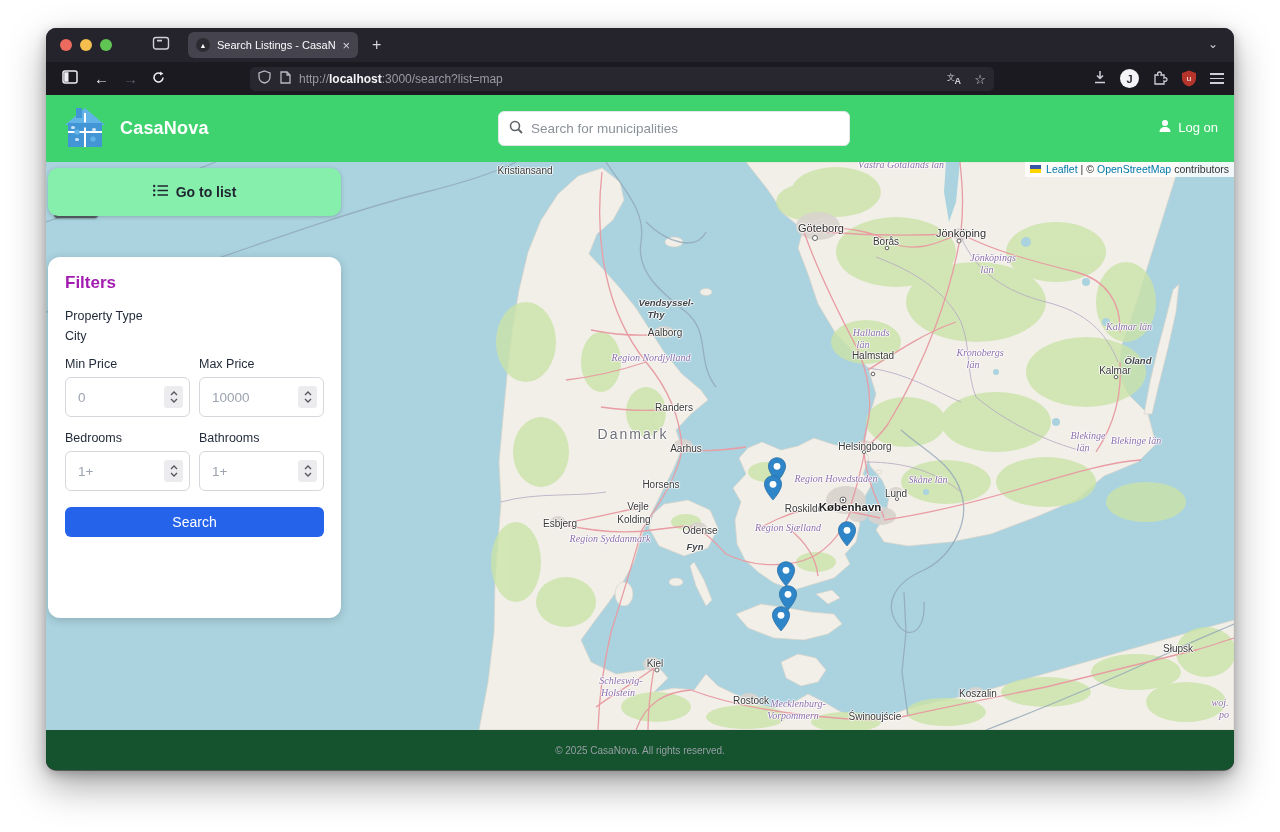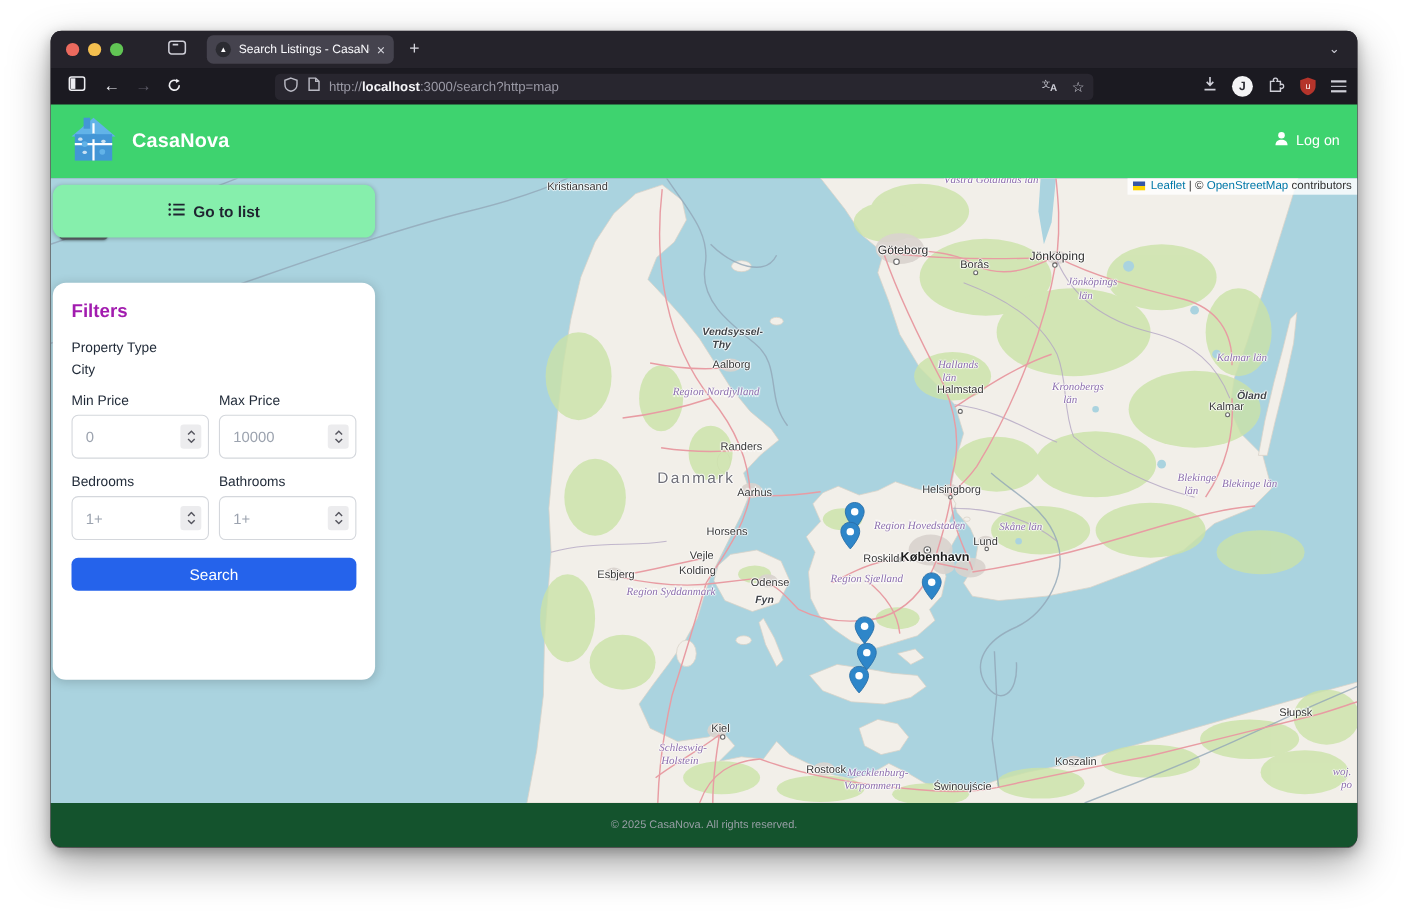--- a/index.html
+++ b/index.html
@@ -149,21 +149,21 @@
         <svg width="13" height="14" viewBox="0 0 13 14">
             <path d="M6.5 1 L12 3 V6.5 C12 10.3 9.4 12.4 6.5 13 C3.6 12.4 1 10.3 1 6.5 V3 Z" fill="none" stroke="#b9b9c3" stroke-width="1.3"></path>
           </svg>
       </span>
       <span style="margin-left:9px">
         <svg width="11" height="13" viewBox="0 0 11 13">
             <path d="M1 1 H7 L10 4 V12 H1 Z" fill="none" stroke="#b9b9c3" stroke-width="1.3"></path>
             <path d="M7 1 V4 H10" fill="none" stroke="#b9b9c3" stroke-width="1.3"></path>
           </svg>
       </span>
-      <span class="urltext"><span>http://</span><b>localhost</b><span>:3000/search?http=map</span></span>
+      <span class="urltext"><span>http://</span><b>localhost</b><span>:3000/search?list=map</span></span>
       <span class="trail">
         <span>
           <svg width="15" height="12" viewBox="0 0 15 12">
               <text x="0" y="8" font-size="8" fill="#cfcfd8" font-family="Liberation Sans,sans-serif">文</text>
               <text x="7.5" y="11.5" font-size="9" font-weight="bold" fill="#cfcfd8" font-family="Liberation Sans,sans-serif">A</text>
             </svg>
         </span>
         <span class="star-g">☆</span>
       </span>
     </div>
@@ -205,20 +205,29 @@
           <line x1="6" y1="27" x2="40" y2="27" stroke="#fff" stroke-width="2"></line>
           <circle cx="23" cy="20" r="2.6" fill="#4396d6"></circle>
           <circle cx="15" cy="27" r="2.6" fill="#62b3e8"></circle>
           <circle cx="31" cy="34" r="2.6" fill="#62b3e8"></circle>
           <rect x="9" y="21" width="4" height="3" rx="1.5" fill="#fff" opacity=".7"></rect>
           <rect x="30" y="23" width="4" height="3" rx="1.5" fill="#fff" opacity=".7"></rect>
           <rect x="13" y="33" width="4" height="3" rx="1.5" fill="#fff" opacity=".7"></rect>
         </svg>
       </span>
       <span class="brand">CasaNova</span>
+    </div>
+    <div class="hsearch">
+      <span>
+        <svg width="14" height="14" viewBox="0 0 14 14">
+            <circle cx="6" cy="6" r="4.5" fill="none" stroke="#5f6368" stroke-width="1.6"></circle>
+            <line x1="9.5" y1="9.5" x2="13" y2="13" stroke="#5f6368" stroke-width="1.8"></line>
+          </svg>
+      </span>
+      <input placeholder="Search for municipalities" style="">
     </div>
     <div class="logon">
       <span>
         <svg width="14" height="14" viewBox="0 0 14 14">
             <circle cx="7" cy="4" r="3" fill="#fff"></circle>
             <path d="M1.5 13 C1.5 9.5 4 8 7 8 C10 8 12.5 9.5 12.5 13 Z" fill="#fff"></path>
           </svg>
       </span>
       <span>Log on</span>
     </div>

